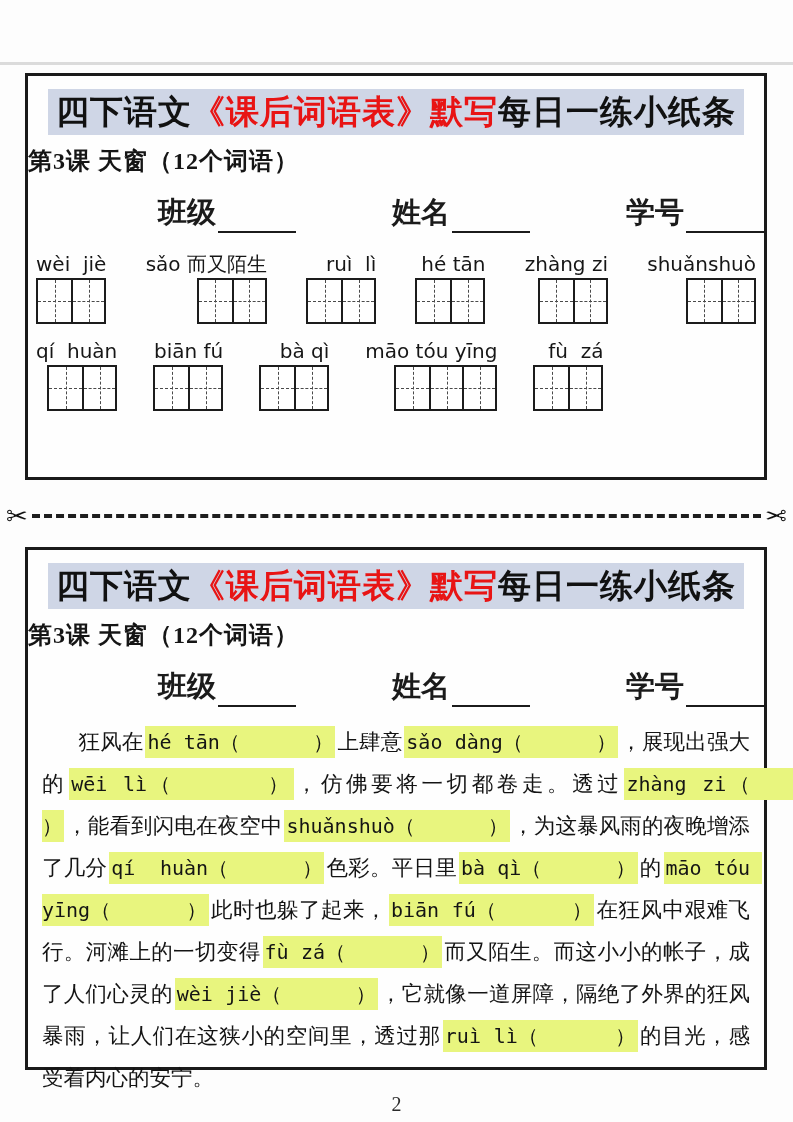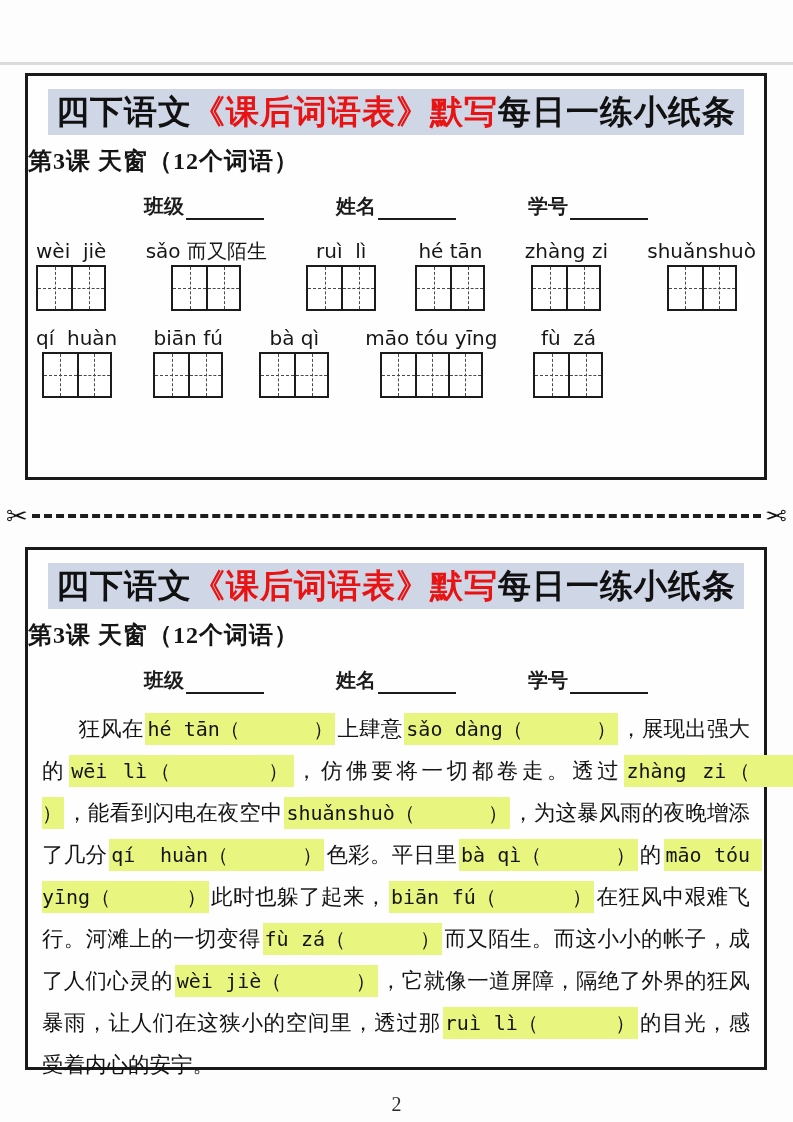--- a/index.html
+++ b/index.html
@@ -29,34 +29,34 @@
   }
   .t-black { color:#111111; }
   .t-red { color:#e81414; }
 
   .subtitle {
     margin-top:10px;
     font-size:24px; font-weight:bold; color:#151515; letter-spacing:1px;
   }
 
   .fields-row {
-    display:flex; justify-content:center; gap:72px;
-    margin-top:16px; font-size:20px; font-weight:bold; color:#1b1b1b;
+    display:flex; justify-content:flex-end; gap:96px;
+    margin-top:16px; font-size:29px; font-weight:bold; color:#1b1b1b;
   }
   .field { display:flex; align-items:flex-end; }
   .uline {
     display:inline-block; width:78px; height:24px; margin-left:2px;
     border-bottom:2px solid #1b1b1b;
   }
 
   .words-area { padding:20px 8px 0; }
   .word-row { display:flex; align-items:flex-end; }
   .word-row-1 { justify-content:space-between; }
   .word-row-2 { justify-content:flex-start; gap:36px; margin-top:16px; }
-  .word-block { display:flex; flex-direction:column; align-items:center; }
+  .word-block { display:flex; flex-direction:column; align-items:flex-end; }
   .pinyin {
     font-family:"DejaVu Sans","Liberation Sans",sans-serif;
     font-size:20px; color:#161616; white-space:pre; margin-bottom:3px;
     line-height:1.1;
   }
   .grid { display:flex; border:2px solid #1c1c1c; background:#fff; }
   .cell { position:relative; width:33px; height:42px; }
   .cell + .cell { border-left:2px solid #1c1c1c; }
   .cell::before {
     content:""; position:absolute; left:0; right:0; top:50%;

